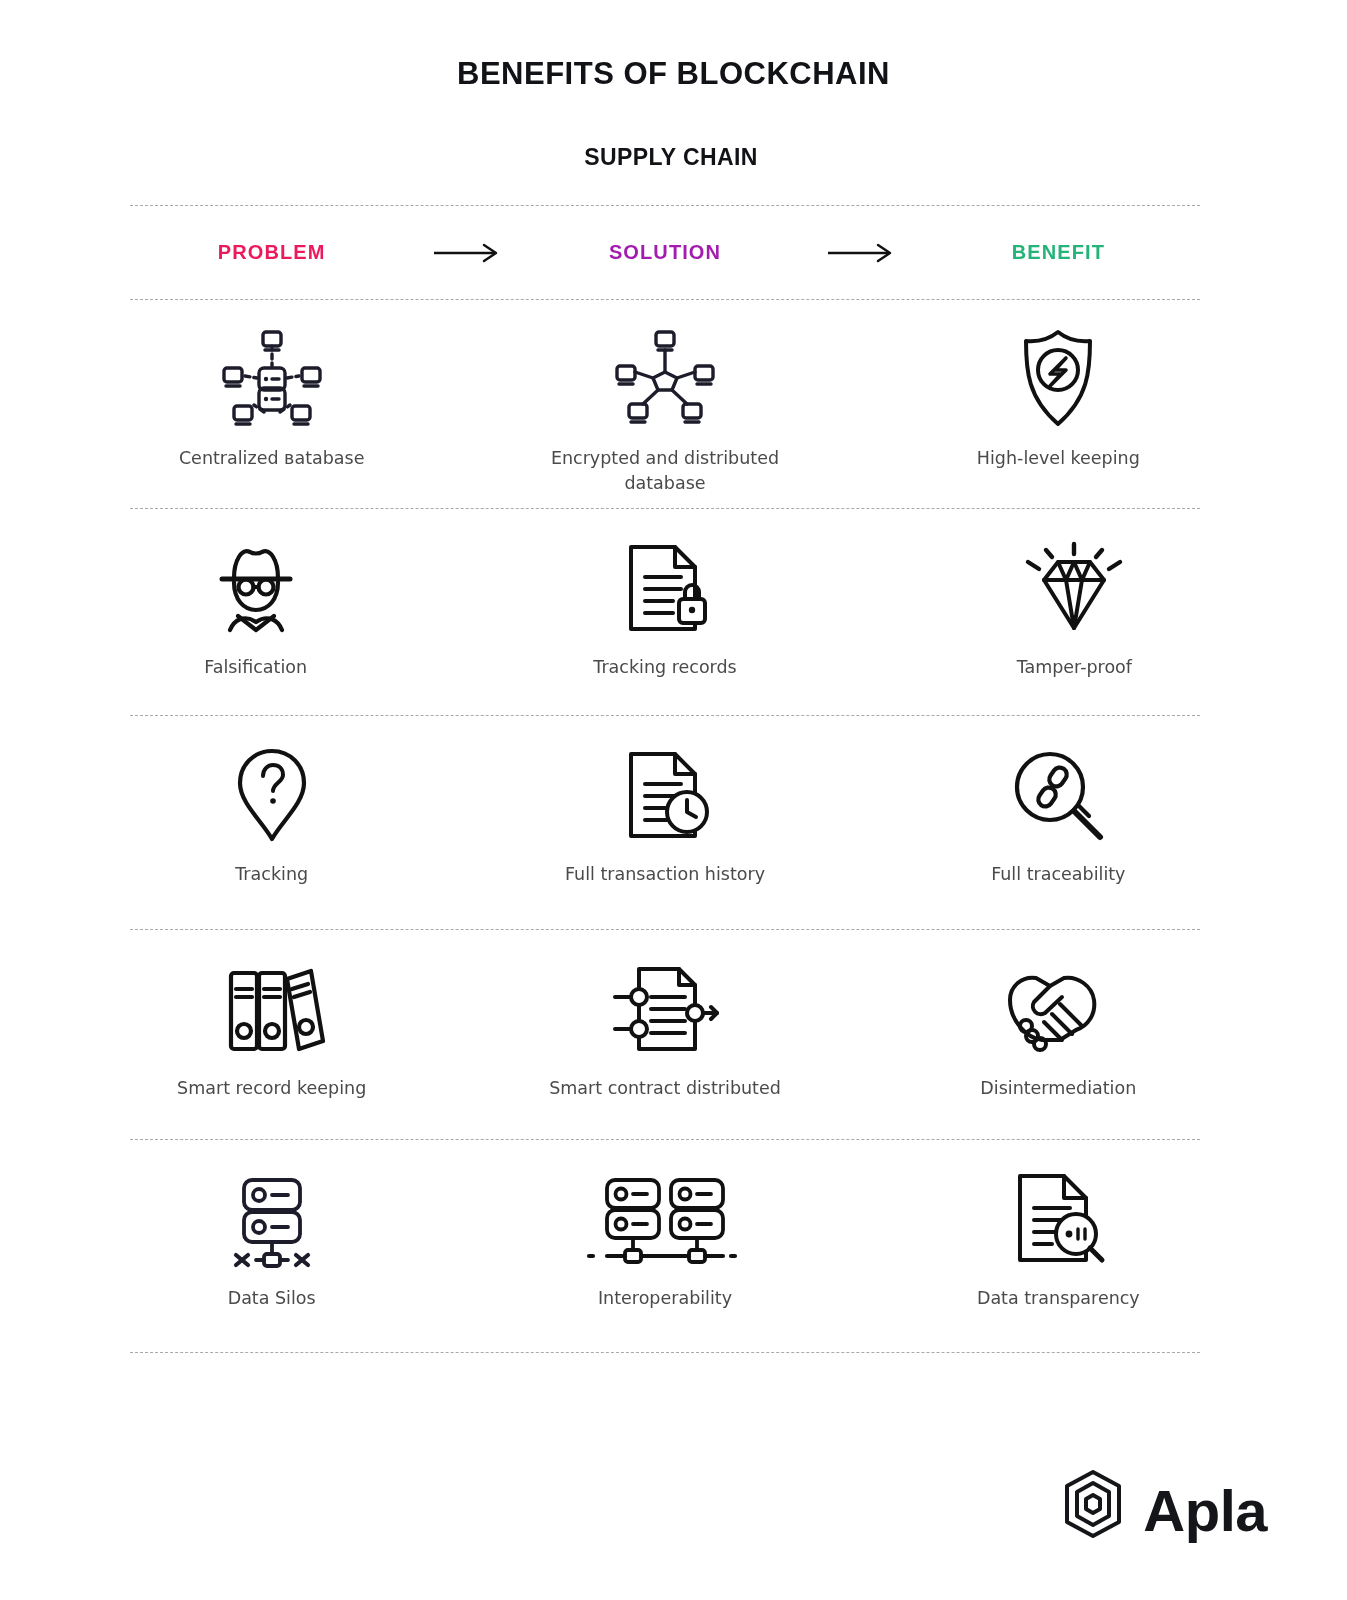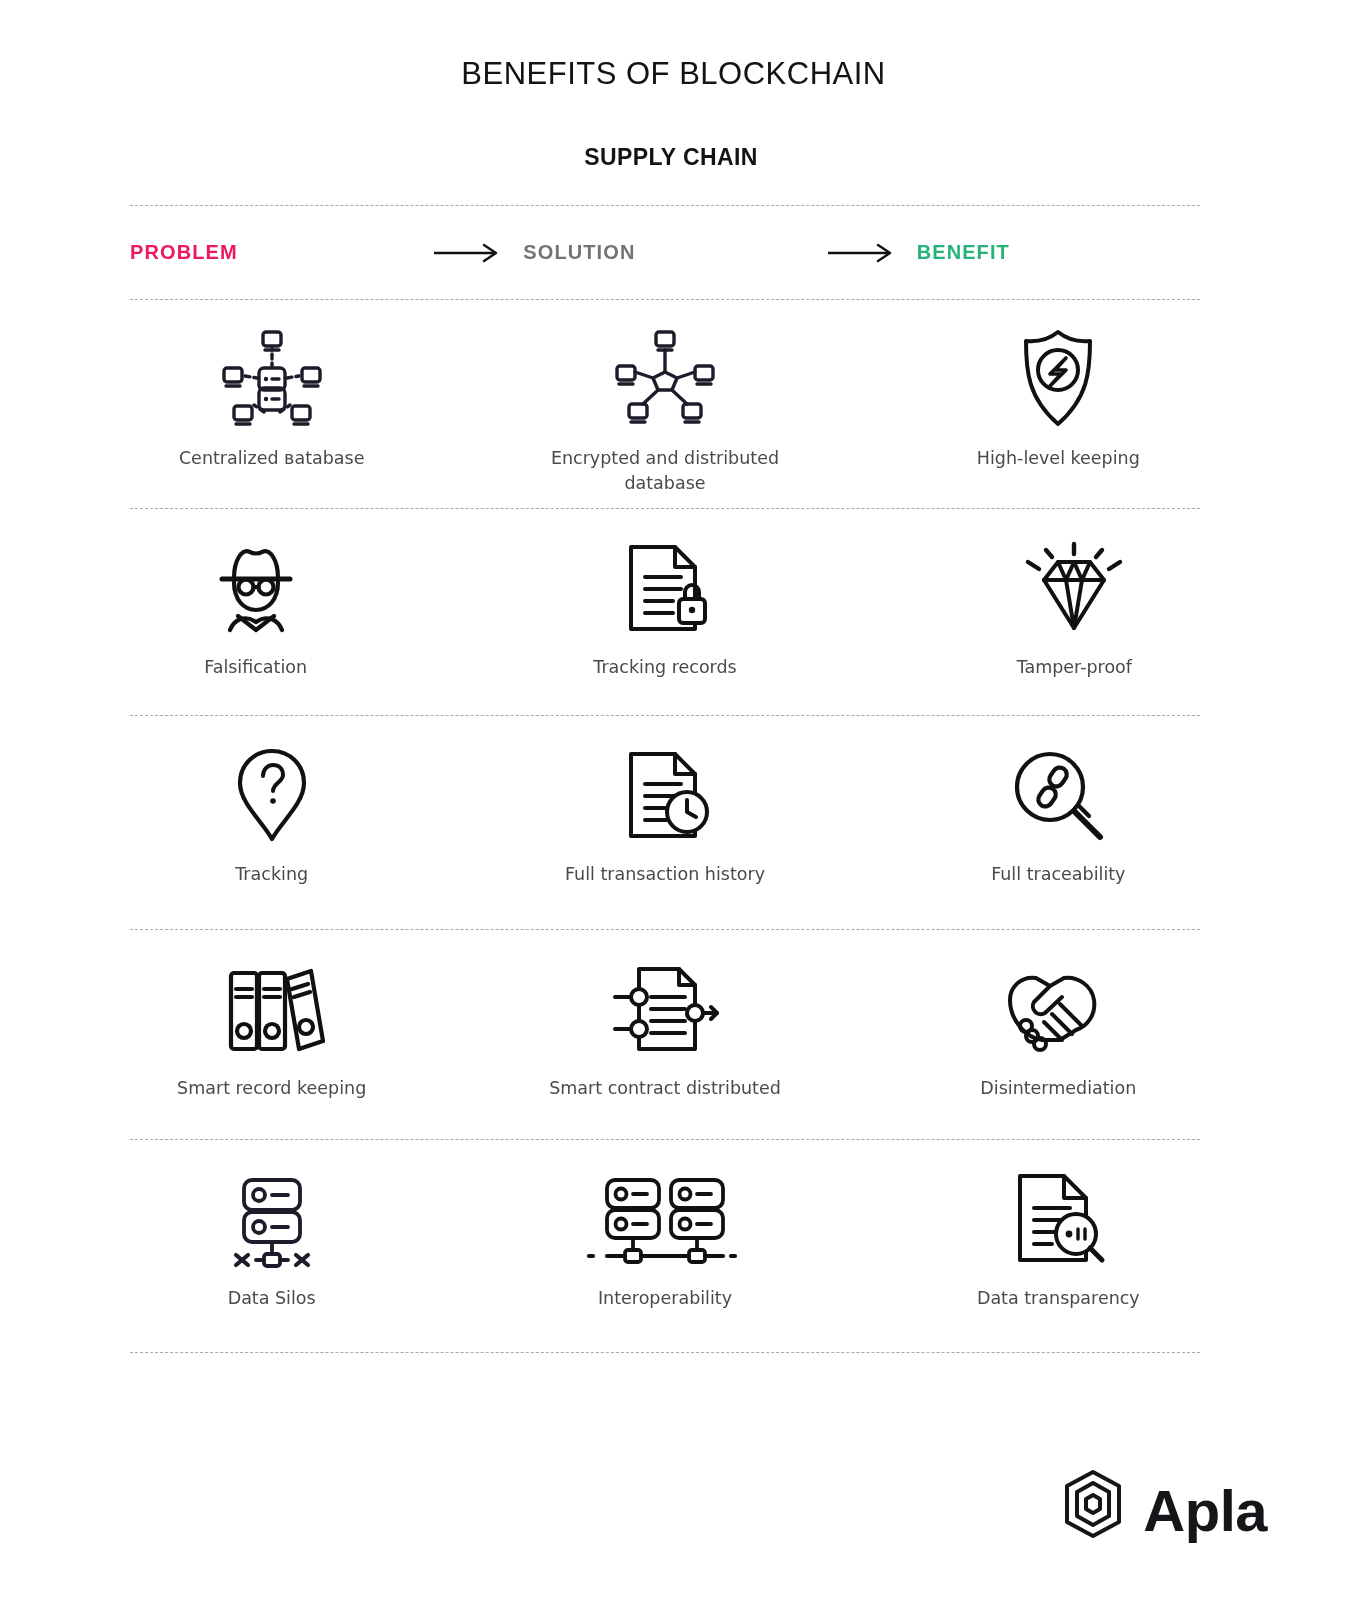--- a/index.html
+++ b/index.html
@@ -16,21 +16,21 @@
     height: 1600px;
     background: #ffffff;
   }
 
   
   .main-title {
     position: absolute;
     top: 56px; left: 0; width: 1347px;
     text-align: center;
     font-size: 31px;
-    font-weight: normal;
+    font-weight: bold;
     letter-spacing: 0.5px;
     color: #111317;
   }
   .sub-title {
     position: absolute;
     top: 144px; left: 0; width: 1342px;
     text-align: center;
     font-size: 23px;
     font-weight: bold;
     letter-spacing: 0.4px;
@@ -53,21 +53,21 @@
   
   .header-row {
     display: flex;
     align-items: center;
     height: 93px;
   }
   .col {
     flex: 1 1 0;
     display: flex;
     flex-direction: column;
-    align-items: flex-start;
+    align-items: center;
     justify-content: center;
   }
   .col-head {
     font-size: 20px;
     font-weight: bold;
     letter-spacing: 1.1px;
   }
   .arrow-cell {
     flex: 0 0 110px;
     display: flex;
@@ -147,21 +147,21 @@
       <div class="col">
         <div class="col-head" style="color:#EB1A5C">PROBLEM</div>
       </div>
       <div class="arrow-cell">
         <svg width="72" height="22" viewBox="0 0 72 22" aria-hidden="true">
           <line x1="2" y1="11" x2="62" y2="11" stroke="#111111" stroke-width="2.4"></line>
           <polyline points="52,3 64,11 52,19" fill="none" stroke="#111111" stroke-width="2.4" stroke-linecap="round" stroke-linejoin="round"></polyline>
         </svg>
       </div>
       <div class="col">
-        <div class="col-head" style="color:#737373">SOLUTION</div>
+        <div class="col-head" style="color:#a21caf">SOLUTION</div>
       </div>
       <div class="arrow-cell">
         <svg width="72" height="22" viewBox="0 0 72 22" aria-hidden="true">
           <line x1="2" y1="11" x2="62" y2="11" stroke="#111111" stroke-width="2.4"></line>
           <polyline points="52,3 64,11 52,19" fill="none" stroke="#111111" stroke-width="2.4" stroke-linecap="round" stroke-linejoin="round"></polyline>
         </svg>
       </div>
       <div class="col">
         <div class="col-head" style="color:#26B37A">BENEFIT</div>
       </div>

